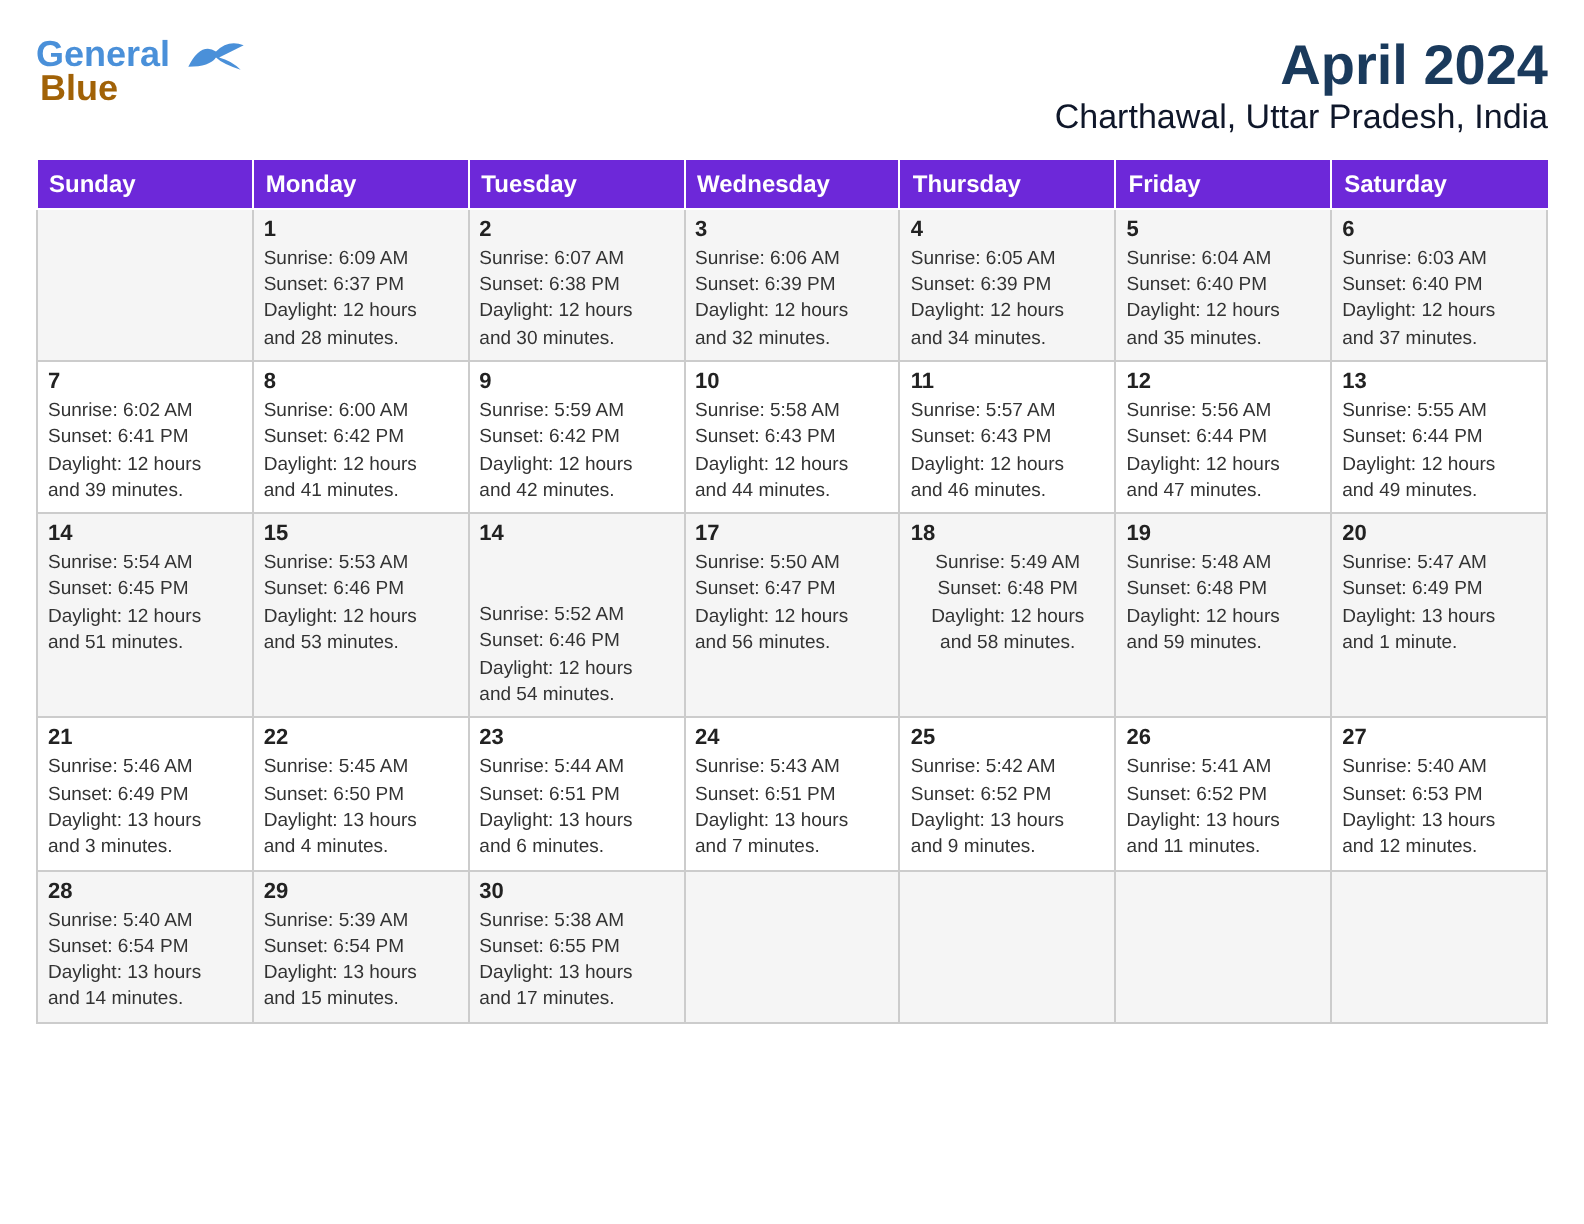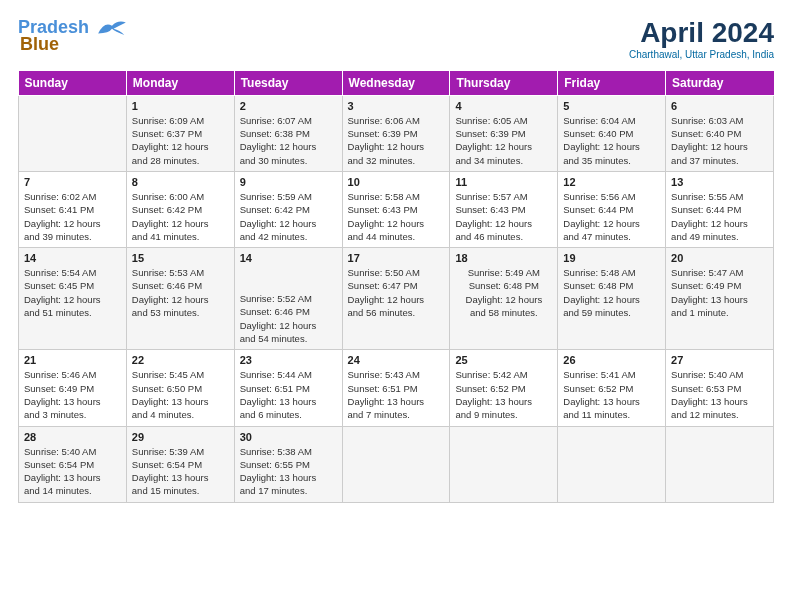--- a/index.html
+++ b/index.html
@@ -43,30 +43,30 @@
     .title-block {
       text-align: right;
     }
     .month-title {
       font-size: 28px;
       font-weight: bold;
       color: #1a3a5c;
       line-height: 1.1;
     }
     .location {
-      font-size: 10px;
-      color: #0369a1;
+      font-size: 17px;
+      color: #0f172a;
     }
     table {
       width: 100%;
       border-collapse: collapse;
       font-size: 10px;
     }
     thead tr th {
-      background: #a21caf;
+      background: #6d28d9;
       color: #fff;
       text-align: left;
       padding: 5px 6px;
       font-size: 12px;
       font-weight: bold;
       border: 1px solid #fff;
     }
     tbody tr td {
       vertical-align: top;
       padding: 4px 5px;
@@ -97,21 +97,21 @@
     thead tr th:last-child { border-right: none; }
   </style>
 </head>
 <body>
 
 <div class="page">
   <div class="header">
     <div class="logo">
       <div style="display:flex;align-items:center;">
         <span class="logo-text">
-          <span>Pradesh</span>
+          <span>General</span>
           <svg class="logo-bird" viewBox="0 0 40 26" style="vertical-align:middle;display:inline-block;width:32px;height:20px;">
             <path d="M2 20 Q10 4 20 10 Q28 2 38 6 Q30 10 22 14 Q30 16 36 22 Q24 18 20 14 Q16 20 2 20Z" fill="#4a90d9"></path>
           </svg>
         </span>
       </div>
       <div style="font-size:18px;font-weight:bold;color:#a16207;margin-top:-4px;margin-left:2px;">Blue</div>
     </div>
     <div class="title-block">
       <div class="month-title">April 2024</div>
       <div class="location">Charthawal, Uttar Pradesh, India</div>

